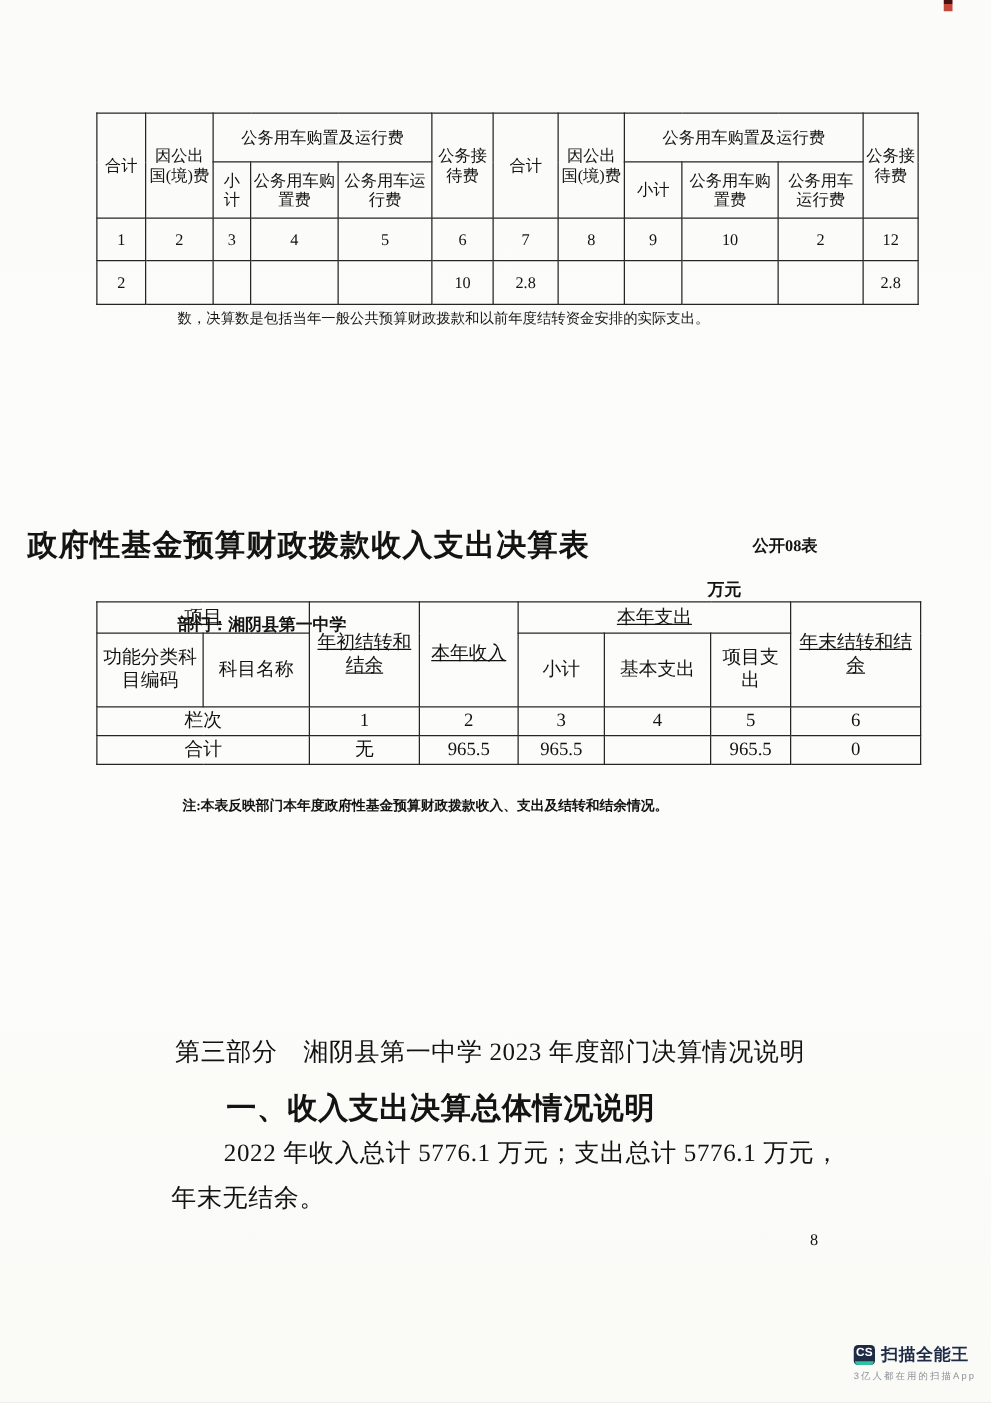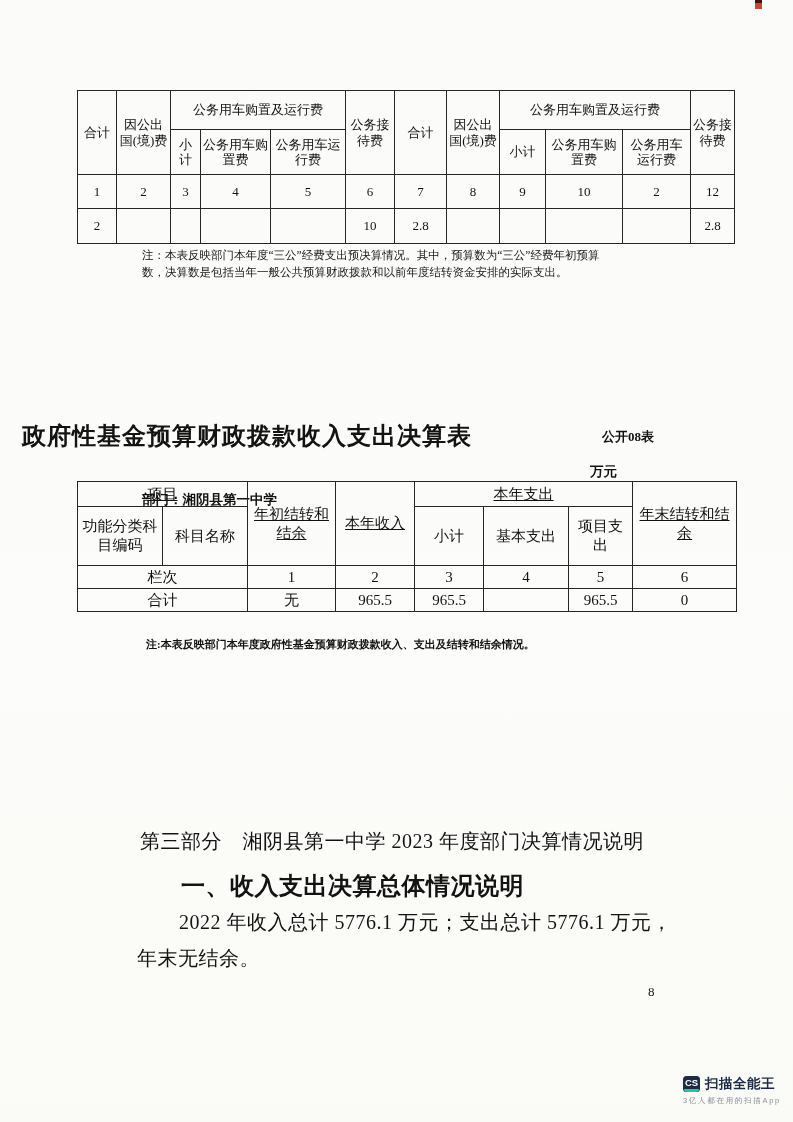--- a/index.html
+++ b/index.html
@@ -28,21 +28,21 @@
   .t1 .r3 td { height:31px; }
   .t1 .r4 td { height:32px; }
 
   .note1 { position:absolute; left:142px; top:247px; font-size:11.5px;
            line-height:17px; white-space:nowrap; color:#161616; }
 
   .t2-title { position:absolute; left:0; top:420px; width:100%; 
               text-indent:22px; font-size:24px; font-weight:bold; letter-spacing:1px; }
   .form-code { position:absolute; left:602px; top:428px; font-size:13px; font-weight:bold; }
   .dept-line { position:absolute; left:142px; top:463px; font-size:13.5px; font-weight:bold;margin-top:28px; }
-  .unit-line { position:absolute; left:566px; top:463px; font-size:13.5px; font-weight:bold;margin-left:24px; }
+  .unit-line { position:absolute; left:566px; top:463px; font-size:13.5px; font-weight:bold; }
 
   .t2 { left:77px; top:481px; width:659px; }
   .t2 td { font-size:15px; line-height:1.25; }
   .t2 .g td  { height:22px;text-decoration:underline; }
   .t2 .sh td { height:56px; }
   .t2 .rk td { height:20px; }
   .t2 .tt td { height:20px; }
 
   .note2 { position:absolute; left:146px; top:637px; font-size:11px;
            font-weight:bold; white-space:nowrap;text-align:right; }
@@ -139,21 +139,20 @@
       <td></td>
       <td></td>
       <td></td>
       <td></td>
       <td>2.8</td>
     </tr>
   </tbody>
     </table>
 
   <div class="note1">
-    <div>注：本表反映部门本年度“三公”经费支出预决算情况。其中，预算数为“三公”经费年初预算</div>
     <div>数，决算数是包括当年一般公共预算财政拨款和以前年度结转资金安排的实际支出。</div>
   </div>
 
   <div class="t2-title">政府性基金预算财政拨款收入支出决算表</div>
   <div class="form-code">公开08表</div>
   <div class="dept-line">部门：湘阴县第一中学</div>
   <div class="unit-line">万元</div>
 
   <table class="t2">
     <colgroup>

